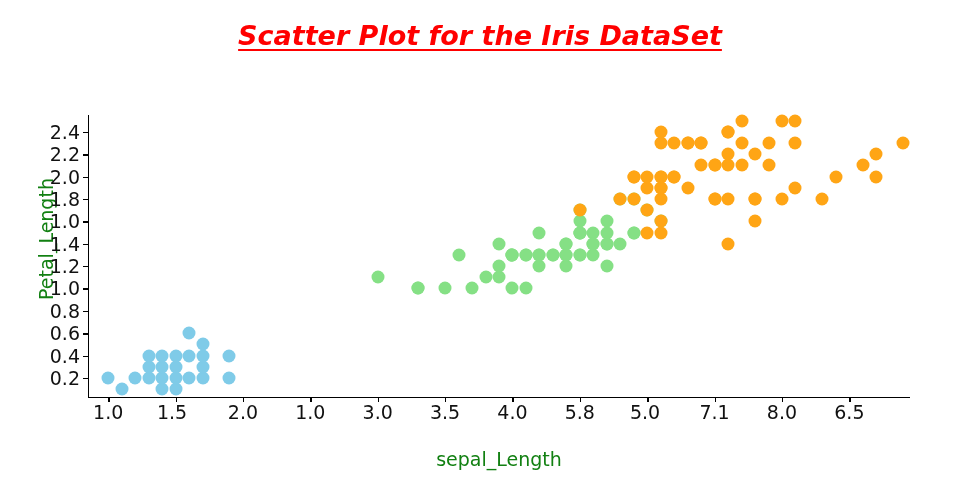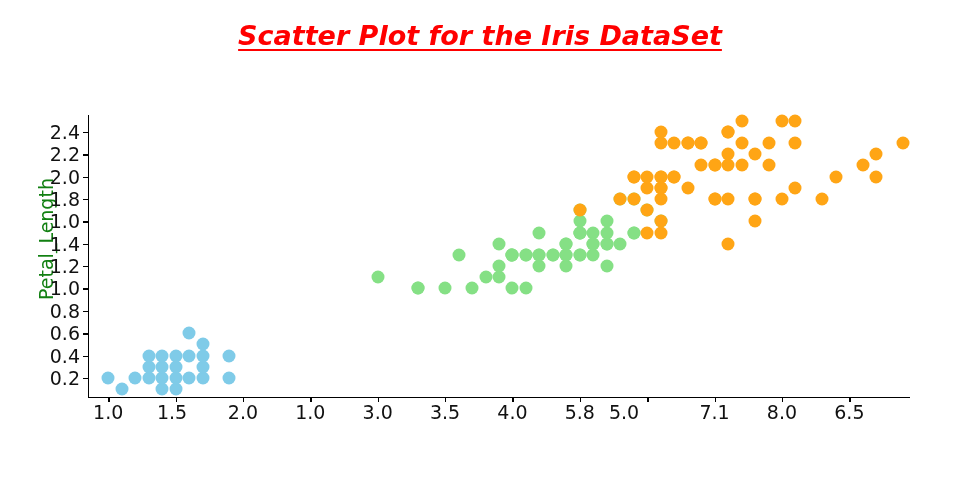--- a/index.html
+++ b/index.html
@@ -128,20 +128,21 @@
   }
 </style>
 </head>
 <body>
 
 <div id="figure">
 
   <div id="chart-title">Scatter Plot for the Iris DataSet</div>
 
   <div id="ylabel">Petal_Length</div>
+  <div id="xlabel">sepal_Length</div>
 
   <div id="ytick-labels">
       <div class="ytick-label" style="top: 262.976px;">0.2</div>
       <div class="ytick-label" style="top: 240.595px;">0.4</div>
       <div class="ytick-label" style="top: 218.214px;">0.6</div>
       <div class="ytick-label" style="top: 195.833px;">0.8</div>
       <div class="ytick-label" style="top: 173.452px;">1.0</div>
       <div class="ytick-label" style="top: 151.071px;">1.2</div>
       <div class="ytick-label" style="top: 128.69px;">1.4</div>
       <div class="ytick-label" style="top: 106.31px;">1.0</div>
@@ -152,21 +153,21 @@
     </div>
   <div id="xtick-labels">
       <div class="xtick-label" style="left: 20.2131px;">1.0</div>
       <div class="xtick-label" style="left: 84px;">1.5</div>
       <div class="xtick-label" style="left: 154.967px;">2.0</div>
       <div class="xtick-label" style="left: 222.344px;">1.0</div>
       <div class="xtick-label" style="left: 289.721px;">3.0</div>
       <div class="xtick-label" style="left: 357.098px;">3.5</div>
       <div class="xtick-label" style="left: 424.475px;">4.0</div>
       <div class="xtick-label" style="left: 491.852px;">5.8</div>
-      <div class="xtick-label" style="left: 536px;">5.0</div>
+      <div class="xtick-label" style="left: 557px;">5.0</div>
       <div class="xtick-label" style="left: 626.607px;">7.1</div>
       <div class="xtick-label" style="left: 693.984px;">8.0</div>
       <div class="xtick-label" style="left: 761.361px;">6.5</div>
     </div>
 
   <div id="plot-area">
     <div class="axis-line" id="y-axis-line"></div>
     <div class="axis-line" id="x-axis-line"></div>
     <div id="ticks">
         <div class="tick ytick" style="top: 262.976px;"></div>

